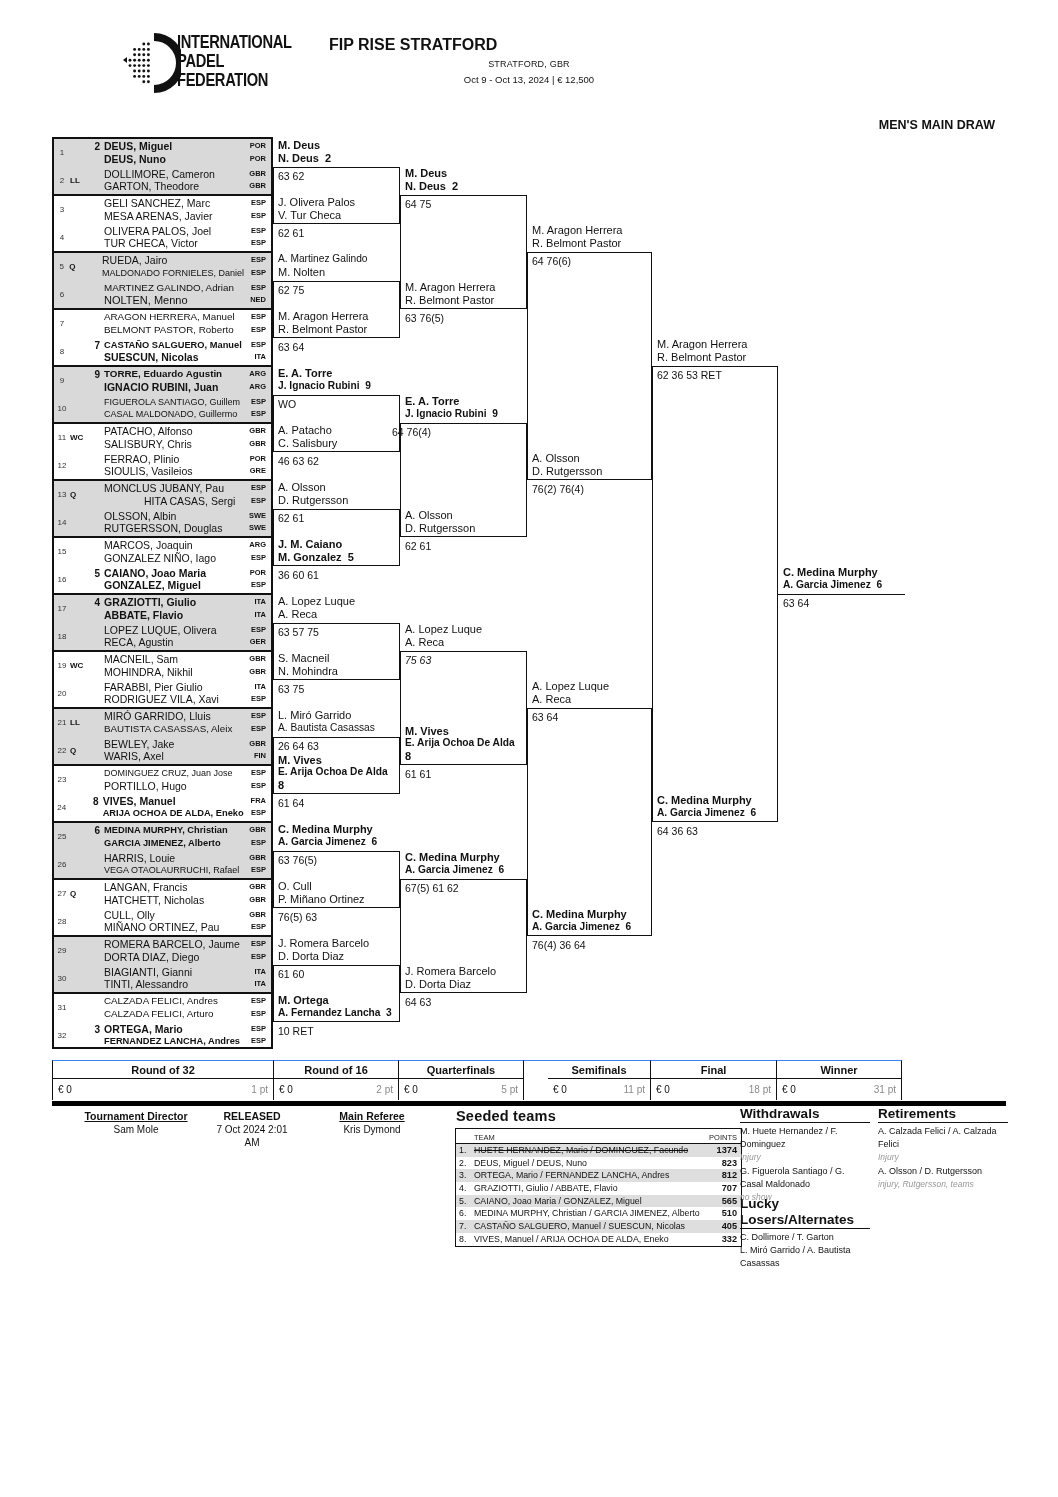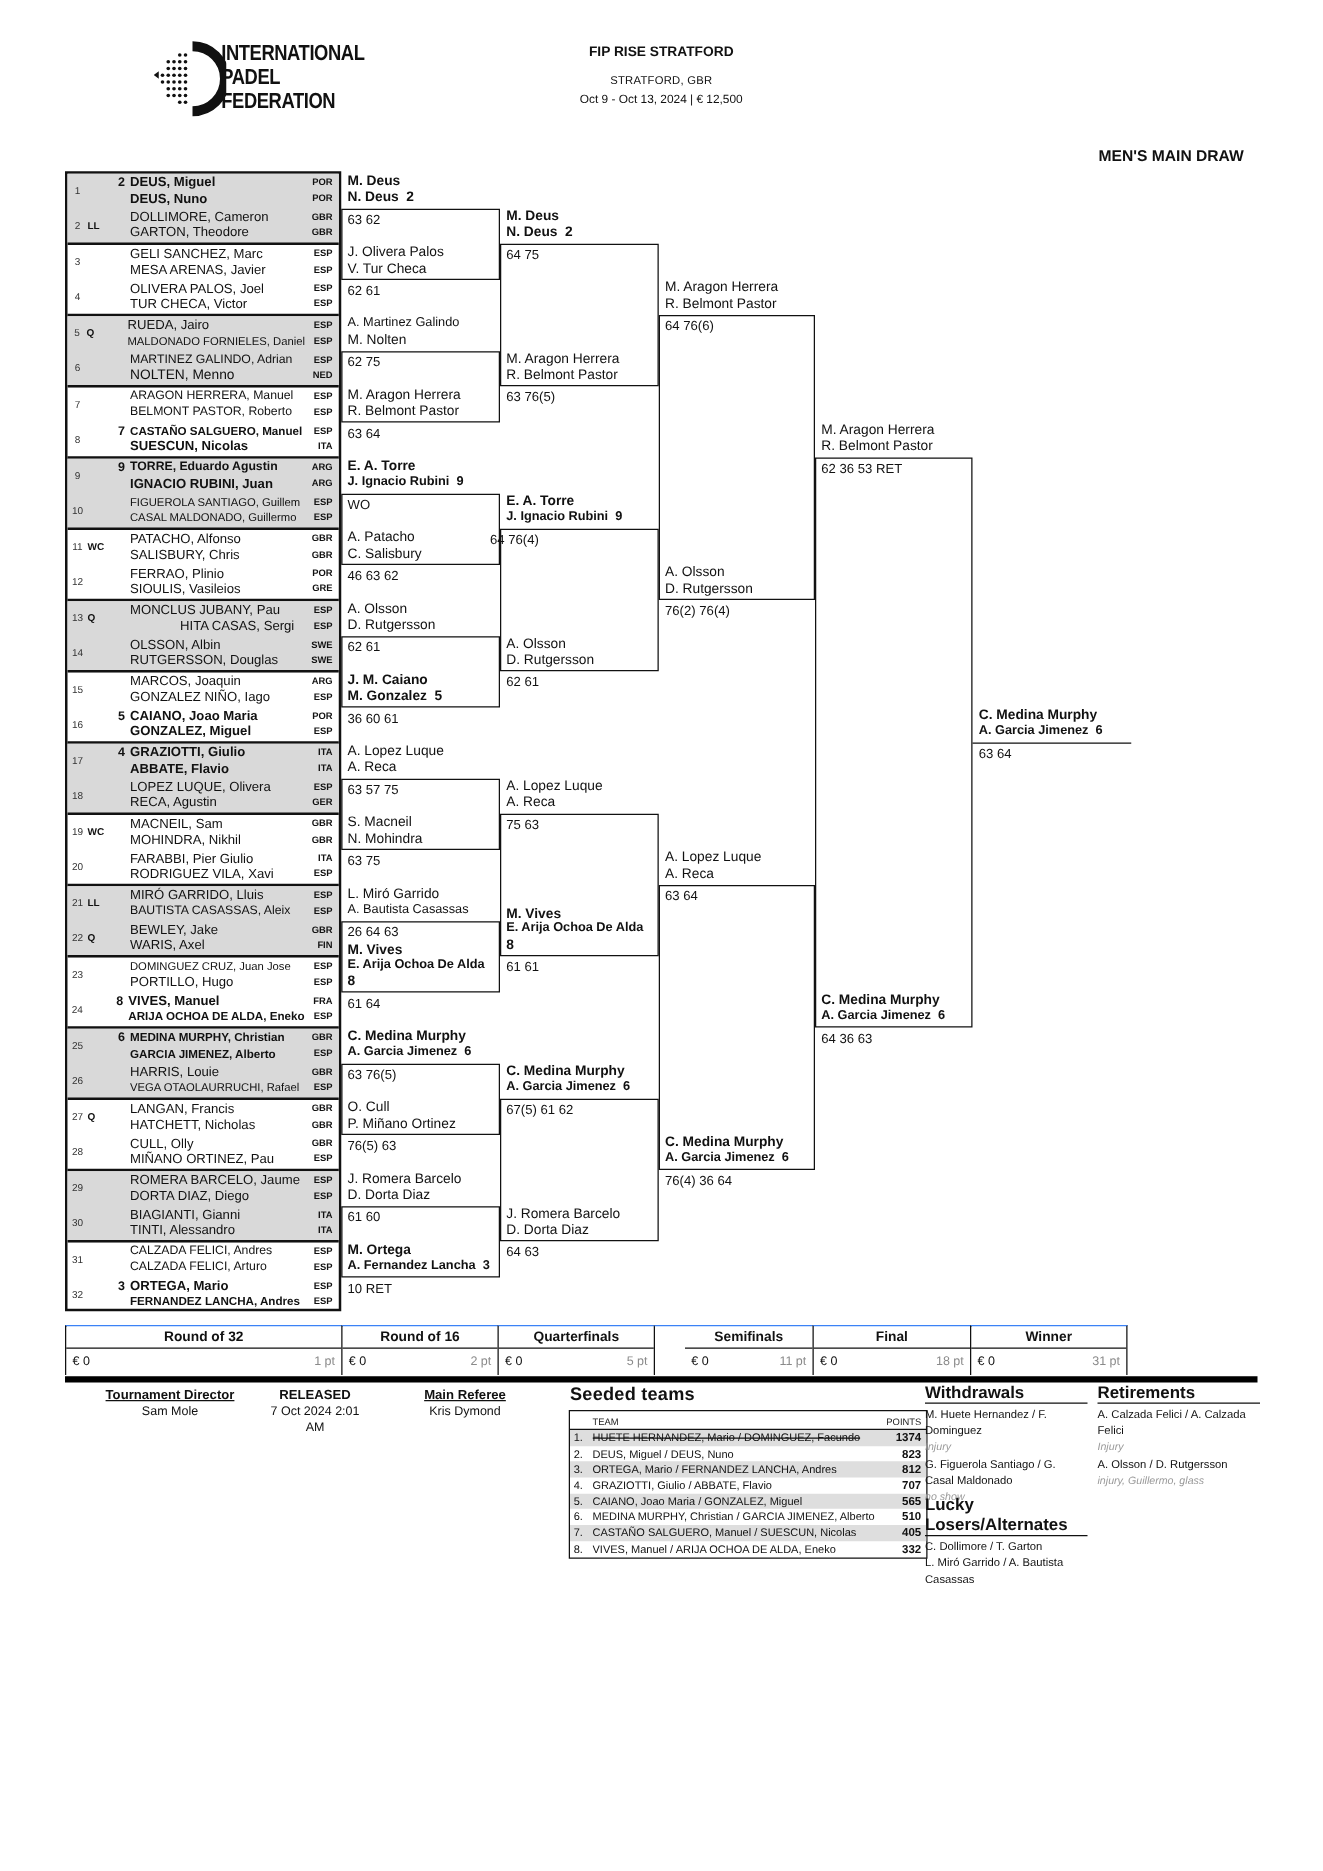--- a/index.html
+++ b/index.html
@@ -4,21 +4,21 @@
 <style>
   html,body{margin:0;padding:0;background:#777;}
   #page{position:relative;width:1058px;height:1497px;background:#fff;margin:0 auto;
         font-family:"Liberation Sans",sans-serif;color:#111;overflow:hidden;}
   #page *{box-sizing:border-box;}
   .abs{position:absolute;}
 
   
   .org-text{position:absolute;left:177px;top:33px;font-weight:bold;font-size:17.5px;line-height:19px;
             letter-spacing:-0.4px;transform:scaleX(.84);transform-origin:left top;white-space:nowrap;}
-  .evt-title{position:absolute;left:329px;top:36px;width:400px;text-align:center;font-weight:bold;font-size:11px;}
+  .evt-title{position:absolute;left:329px;top:36px;width:400px;font-weight:bold;font-size:16px;}
   .evt-loc{position:absolute;left:329px;top:59px;width:400px;text-align:center;font-size:9px;letter-spacing:.2px;}
   .evt-dates{position:absolute;left:329px;top:74px;width:400px;text-align:center;font-size:9.5px;}
   .draw-title{position:absolute;right:63px;top:118px;font-weight:bold;font-size:12.5px;}
 
   
   .r32box{position:absolute;border:2px solid #111;}
   .mrow{height:57px;border-bottom:2px solid #111;display:flex;flex-direction:column;}
   .mrow:last-child{border-bottom:none;height:55px;}
   .mrow.gray{background:#d9d9d9;}
   .slot{height:27.5px;display:flex;flex-direction:row;overflow:hidden;}
@@ -616,21 +616,21 @@
       <div class="pairbox" style="left: 400px; top: 878.5px; width: 127px; height: 114px;"></div>
       <div class="entry-names bold" style="left: 405px; width: 117px; bottom: 1304.5px;"><span class="nline">M. Deus</span><span class="nline">N. Deus  2</span></div>
       <div class="entry-score" style="left: 405px; top: 197.5px;">64 75</div>
       <div class="entry-names" style="left: 405px; width: 117px; bottom: 1190.5px;"><span class="nline">M. Aragon Herrera</span><span class="nline">R. Belmont Pastor</span></div>
       <div class="entry-score" style="left: 405px; top: 311.5px;">63 76(5)</div>
       <div class="entry-names bold" style="left: 405px; width: 117px; bottom: 1076.5px;"><span class="nline">E. A. Torre</span><span class="nline" style="font-size: 10.2px;">J. Ignacio Rubini  9</span></div>
       <div class="entry-score" style="left: 392px; top: 425.5px;">64 76(4)</div>
       <div class="entry-names" style="left: 405px; width: 117px; bottom: 962.5px;"><span class="nline">A. Olsson</span><span class="nline">D. Rutgersson</span></div>
       <div class="entry-score" style="left: 405px; top: 539.5px;">62 61</div>
       <div class="entry-names" style="left: 405px; width: 117px; bottom: 848.5px;"><span class="nline">A. Lopez Luque</span><span class="nline">A. Reca</span></div>
-      <div class="entry-score" style="left: 405px; top: 653.5px;">75 63</div>
+      <div class="entry-score" style="left: 405px; top: 653.5px; font-style: italic;">75 63</div>
       <div class="entry-names bold" style="left: 405px; width: 117px; bottom: 734.5px;"><span class="nline">M. Vives</span><span class="nline" style="font-size: 10.2px;">E. Arija Ochoa De Alda</span><span class="nline">8</span></div>
       <div class="entry-score" style="left: 405px; top: 767.5px;">61 61</div>
       <div class="entry-names bold" style="left: 405px; width: 117px; bottom: 620.5px;"><span class="nline">C. Medina Murphy</span><span class="nline" style="font-size: 10.2px;">A. Garcia Jimenez  6</span></div>
       <div class="entry-score" style="left: 405px; top: 881.5px;">67(5) 61 62</div>
       <div class="entry-names" style="left: 405px; width: 117px; bottom: 506.5px;"><span class="nline">J. Romera Barcelo</span><span class="nline">D. Dorta Diaz</span></div>
       <div class="entry-score" style="left: 405px; top: 995.5px;">64 63</div>
       <div class="pairbox" style="left: 527px; top: 251.5px; width: 125px; height: 228px;"></div>
       <div class="pairbox" style="left: 527px; top: 707.5px; width: 125px; height: 228px;"></div>
       <div class="entry-names" style="left: 532px; width: 115px; bottom: 1247.5px;"><span class="nline">M. Aragon Herrera</span><span class="nline">R. Belmont Pastor</span></div>
       <div class="entry-score" style="left: 532px; top: 254.5px;">64 76(6)</div>
@@ -769,21 +769,21 @@
         <div class="reason">no show</div>
       </div>
   </div>
 
   <div class="wrblock" style="left:878px;top:1106px;">
     <div class="head">Retirements</div>
     <div id="rt-items">
         <div>A. Calzada Felici / A. Calzada Felici</div>
         <div class="reason">Injury</div>
         <div>A. Olsson / D. Rutgersson</div>
-        <div class="reason">injury, Guillermo, glass</div>
+        <div class="reason">injury, Rutgersson, teams</div>
       </div>
   </div>
 
   <div class="wrblock" style="left:740px;top:1196px;">
     <div class="head nob">Lucky</div>
     <div class="head">Losers/Alternates</div>
     <div id="ll-items">
         <div>C. Dollimore / T. Garton</div>
         <div>L. Miró Garrido / A. Bautista Casassas</div>
       </div>

